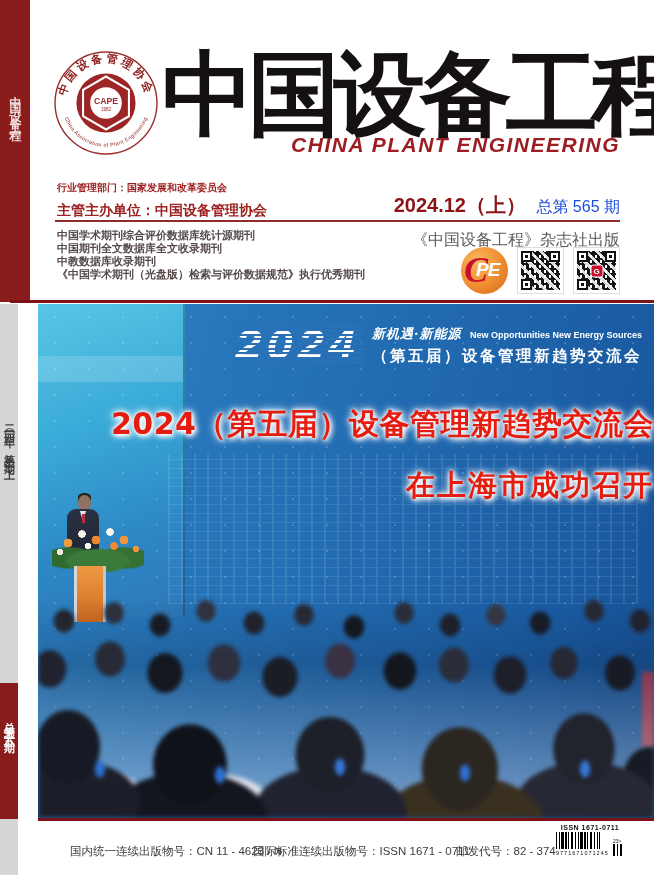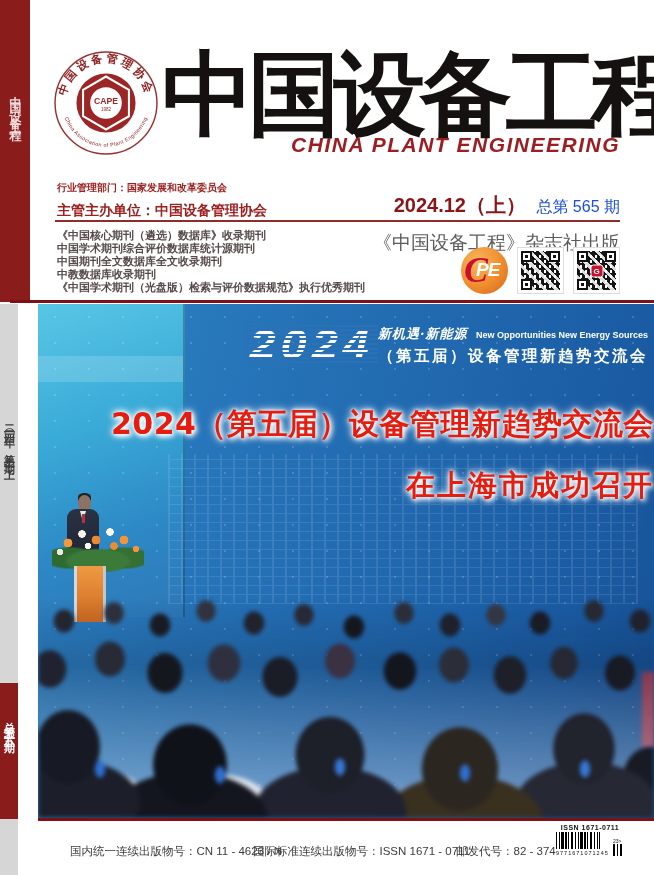--- a/index.html
+++ b/index.html
@@ -28,21 +28,21 @@
 
   .info-line1 { position:absolute; left:57px; top:181px; font-size:10px; font-weight:700; color:#9e2121; }
   .info-line2 { position:absolute; left:57px; top:202px; font-size:14px; font-weight:700; color:#9e2121; }
   .issue-box { position:absolute; right:34px; top:192px; white-space:nowrap; }
   .issue-box .issue { font-size:20px; font-weight:800; color:#8c1316; }
   .issue-box .cum { font-size:16px; color:#1d4ed8; margin-left:6px; }
   .rule-head { position:absolute; left:55px; top:220px; width:565px; height:2px; background:#8e2b2b; }
 
   .indexing { position:absolute; left:57px; top:229px; font-size:11px; font-weight:600;
     color:#55494a; line-height:12.9px; }
-  .publisher { position:absolute; right:34px; top:230px; font-size:19px; color:#5d5a5a; }
+  .publisher { position:absolute; right:34px; top:230px; font-size:16px; color:#5d5a5a; }
 
   .logo-row { position:absolute; right:34px; top:247px; display:flex; gap:9px; align-items:center; }
   .cpe { position:relative; width:47px; height:47px; border-radius:50%;
     background:radial-gradient(circle at 35% 32%, #f8b95f, #ef8c2e 55%, #d7691c 95%); }
   .cpe .c-letter { position:absolute; left:3px; top:2px; font-size:36px; font-weight:900;
     font-style:italic; color:#c8102e; font-family:"Liberation Serif", serif; }
   .cpe .pe-letters { position:absolute; left:15px; top:12px; font-size:19px; font-weight:900;
     font-style:italic; color:#fff; letter-spacing:-1px; }
   .qr { position:relative; width:47px; height:47px; background:#fff; border:1px solid #ddd; padding:3px; }
   .qr .pattern { width:100%; height:100%;
@@ -70,21 +70,21 @@
   .screen { position:absolute; left:0; top:0; width:147px; height:313px;
     background:linear-gradient(160deg, #58c6e5 0%, #3aabd8 38%, #2d88c5 72%, #2e77b8 100%);
     border-right:2px solid rgba(10,30,60,.35); }
   .screen::after { content:""; position:absolute; left:0; top:52px; width:100%; height:26px;
     background:rgba(255,255,255,.16); }
   .skyline { position:absolute; left:130px; top:150px; width:470px; height:150px; opacity:.10;
     background-image:
       repeating-linear-gradient(90deg, #fff 0 2px, transparent 2px 13px),
       repeating-linear-gradient(0deg, #fff 0 1px, transparent 1px 9px); }
 
-  .banner { position:absolute; right:6px; top:18px; display:flex; align-items:flex-start; gap:4px; }
+  .banner { position:absolute; right:12px; top:18px; display:flex; align-items:flex-start; gap:12px; }
   .y2024 { position:relative; font-size:47px; font-weight:900; font-style:italic;
     letter-spacing:5px; color:#fff; line-height:44px; transform:scaleY(.92); }
   .y2024::after { content:""; position:absolute; inset:-2px -4px;
     background:repeating-linear-gradient(to bottom, transparent 0 3px, #2b71b6 3px 5px); }
   .banner-right { padding-top:2px; }
   .tagline { white-space:nowrap; }
   .tagline .cn { font-family:"DejaVu Serif", serif; font-style:italic; font-weight:700;
     font-size:13px; color:#fff; letter-spacing:1px; }
   .tagline .en { font-size:9px; font-weight:700; color:#fff; margin-left:4px; }
   .event-line { margin-top:3px; font-size:15.5px; font-weight:800; color:#fff;
@@ -234,21 +234,20 @@
 
   <div class="info-line1">行业管理部门：国家发展和改革委员会</div>
   <div class="info-line2">主管主办单位：中国设备管理协会</div>
   <div class="issue-box">
     <span class="issue">2024.12（上）</span>
     <span class="cum">总第 565 期</span>
   </div>
   <div class="rule-head"></div>
 
   <div class="indexing">
-    <div>《中国核心期刊（遴选）数据库》收录期刊</div>
     <div>中国学术期刊综合评价数据库统计源期刊</div>
     <div>中国期刊全文数据库全文收录期刊</div>
     <div>中教数据库收录期刊</div>
     <div>《中国学术期刊（光盘版）检索与评价数据规范》执行优秀期刊</div>
   </div>
 
   <div class="publisher">《中国设备工程》杂志社出版</div>
   <div class="logo-row">
     <div class="cpe">
       <span class="c-letter">C</span>

